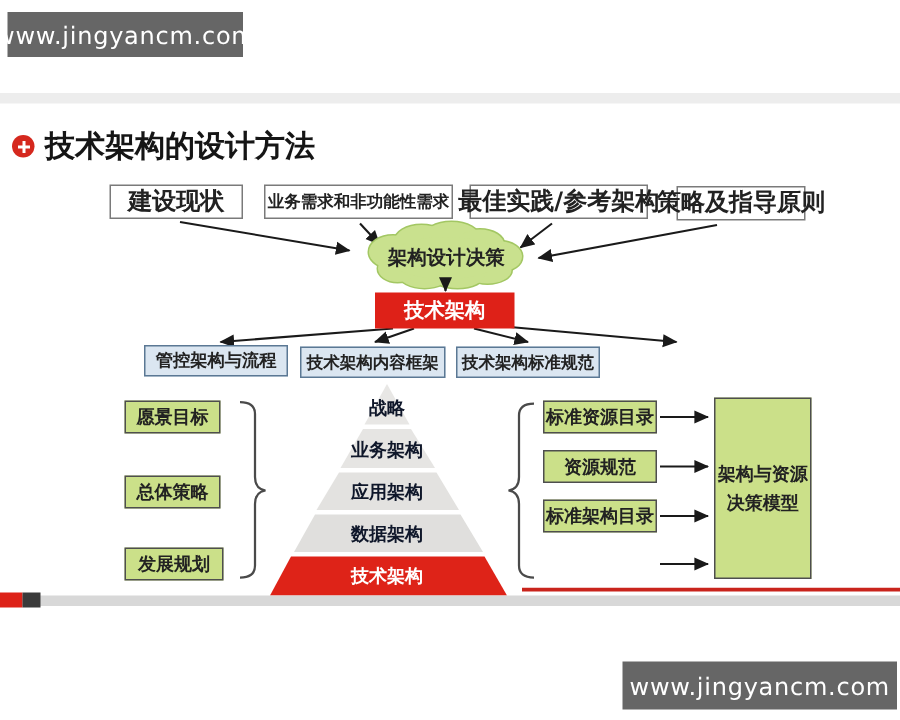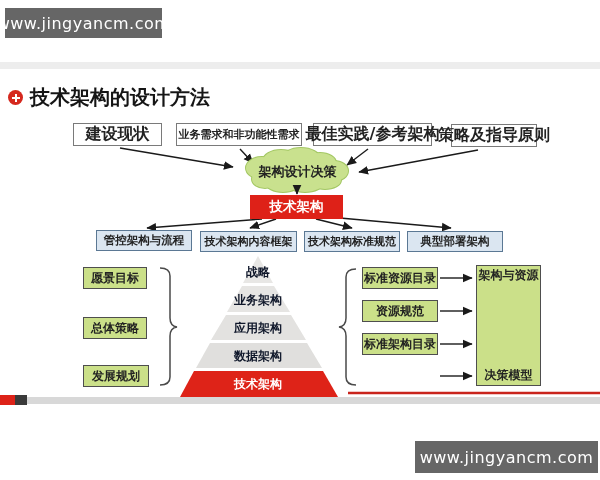--- a/index.html
+++ b/index.html
@@ -17,21 +17,21 @@
   .box{position:absolute;display:flex;align-items:center;justify-content:center;
        font-weight:bold;color:#222;z-index:4;text-align:center;white-space:nowrap;}
   .top-box{background:#fff;border:1.5px solid #7a7a7a;height:21px;font-size:16px;}
   .blue-box{background:#dbe6f1;border:1.5px solid #5b7894;height:19px;font-size:11.5px;font-family:Liberation Serif, serif;}
   .green-box{background:#cbe089;border:1px solid #4e4e4e;height:20px;font-size:12px;}
   .red-box{background:#de2118;color:#fff;font-size:13.5px;height:24px;z-index:4;}
   .cloud-label{font-size:13px;font-weight:bold;color:#222;z-index:4;display:flex;
                align-items:center;justify-content:center;}
   .pyr-label{font-size:12px;font-weight:bold;color:#0f172a;z-index:4;width:90px;text-align:center;}
   .pyr-label.white{color:#fff;}
-  .model-box{flex-direction:column;line-height:1.55;justify-content:space-between;}
+  .model-box{flex-direction:column;line-height:1.55;}
   svg{position:absolute;left:0;top:0;z-index:2;}
 </style>
 </head>
 <body>
 
 <div id="stage">
 
   <div class="abs wm" style="left:5px;top:8px;width:157px;height:30px;">www.jingyancm.com</div>
 
   <div class="abs band"></div>
@@ -123,21 +123,20 @@
   <div class="box top-box" style="left:313px;top:123px;width:117px;">最佳实践/参考架构</div>
   <div class="box top-box" style="left:451px;top:124px;width:84px;">策略及指导原则</div>
 
   <div class="abs cloud-label" style="left:250px;top:163px;width:95px;height:18px;">架构设计决策</div>
 
   <div class="box red-box" style="left:250px;top:195px;width:93px;">技术架构</div>
 
   <div class="box blue-box" style="left:96px;top:230px;width:94px;">管控架构与流程</div>
   <div class="box blue-box" style="left:200px;top:231px;width:95px;font-size:11px;">技术架构内容框架</div>
   <div class="box blue-box" style="left:304px;top:231px;width:94px;font-size:11px;">技术架构标准规范</div>
-  <div class="box blue-box" style="left:407px;top:231px;width:94px;">典型部署架构</div>
 
   <div class="abs pyr-label" style="left:213px;top:264px;">战略</div>
   <div class="abs pyr-label" style="left:213px;top:292px;">业务架构</div>
   <div class="abs pyr-label" style="left:213px;top:320px;">应用架构</div>
   <div class="abs pyr-label" style="left:213px;top:348px;">数据架构</div>
   <div class="abs pyr-label white" style="left:213px;top:376px;">技术架构</div>
 
   <div class="box green-box" style="left:83px;top:267px;width:62px;">愿景目标</div>
   <div class="box green-box" style="left:83px;top:317px;width:62px;">总体策略</div>
   <div class="box green-box" style="left:83px;top:365px;width:64px;">发展规划</div>

